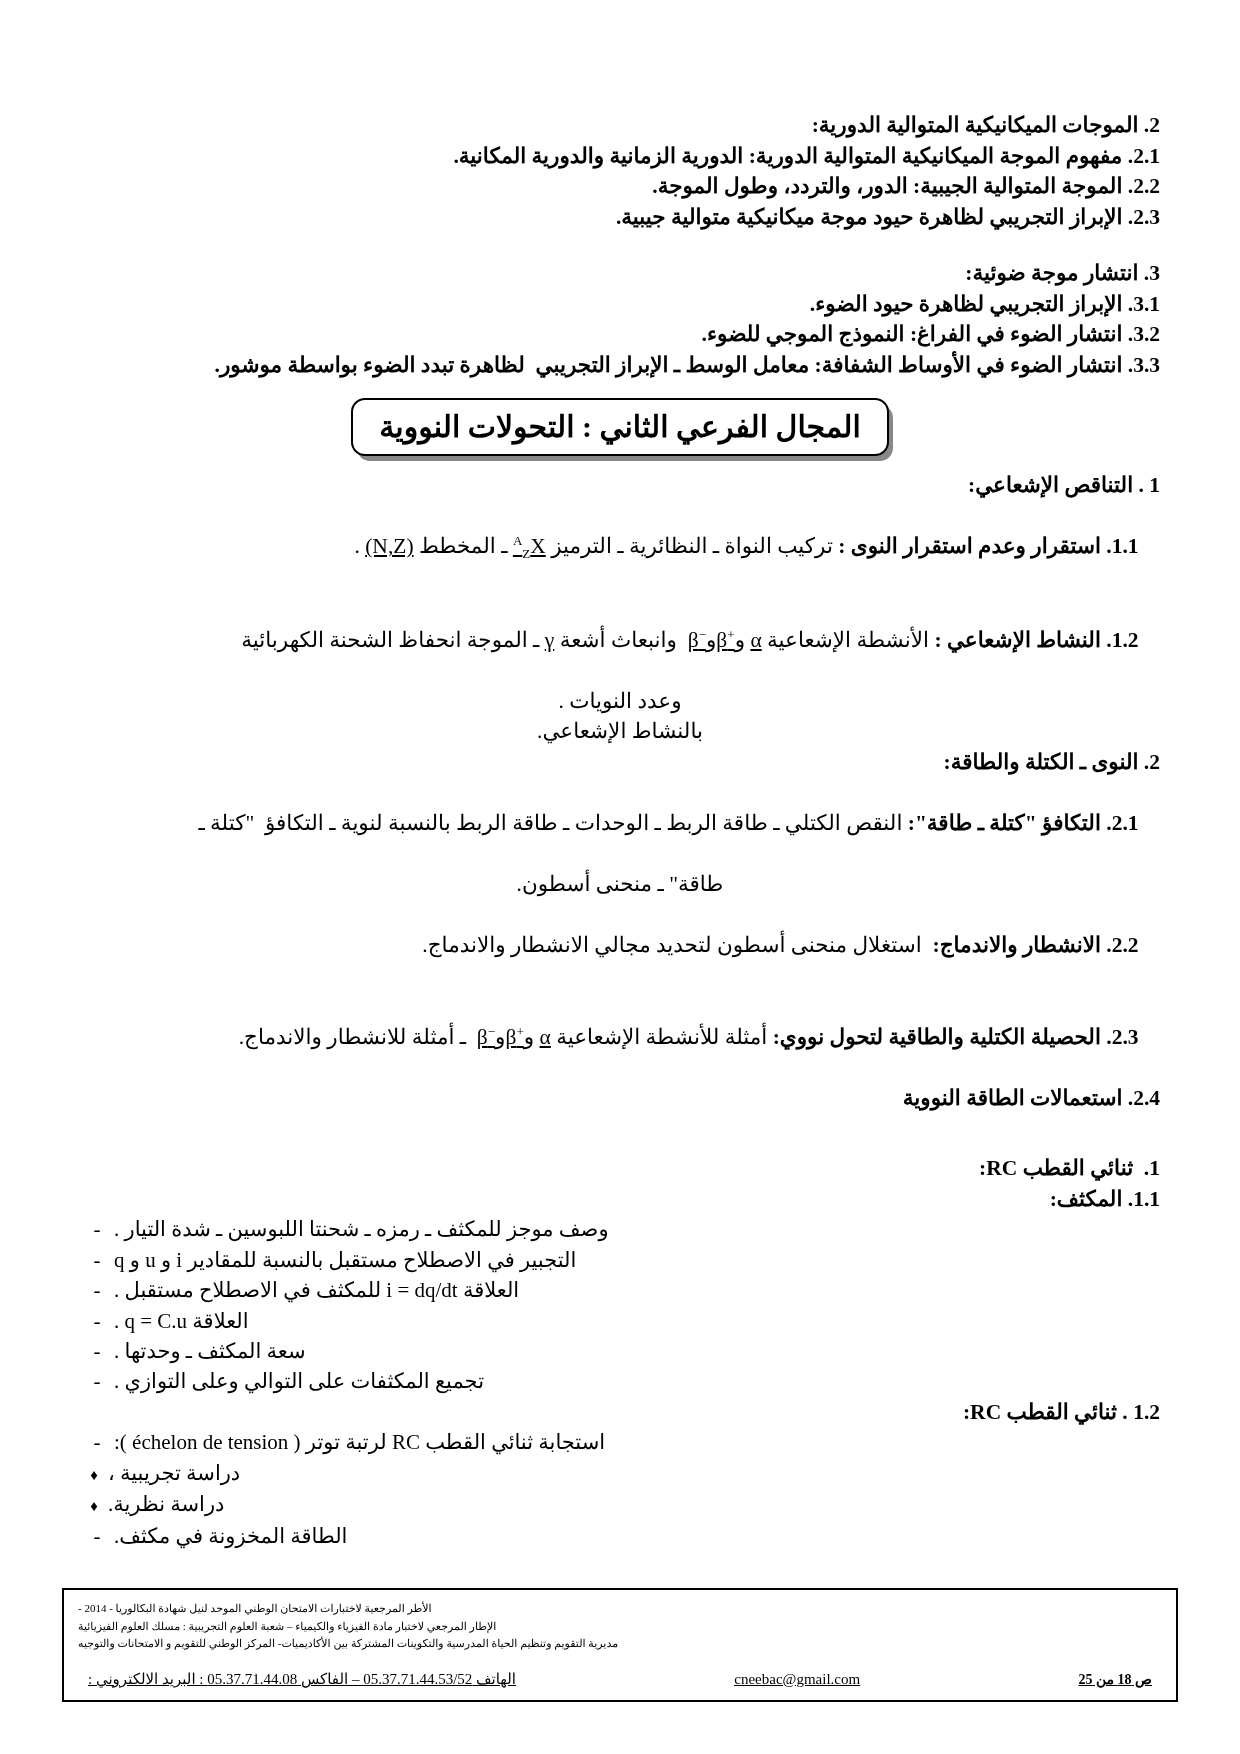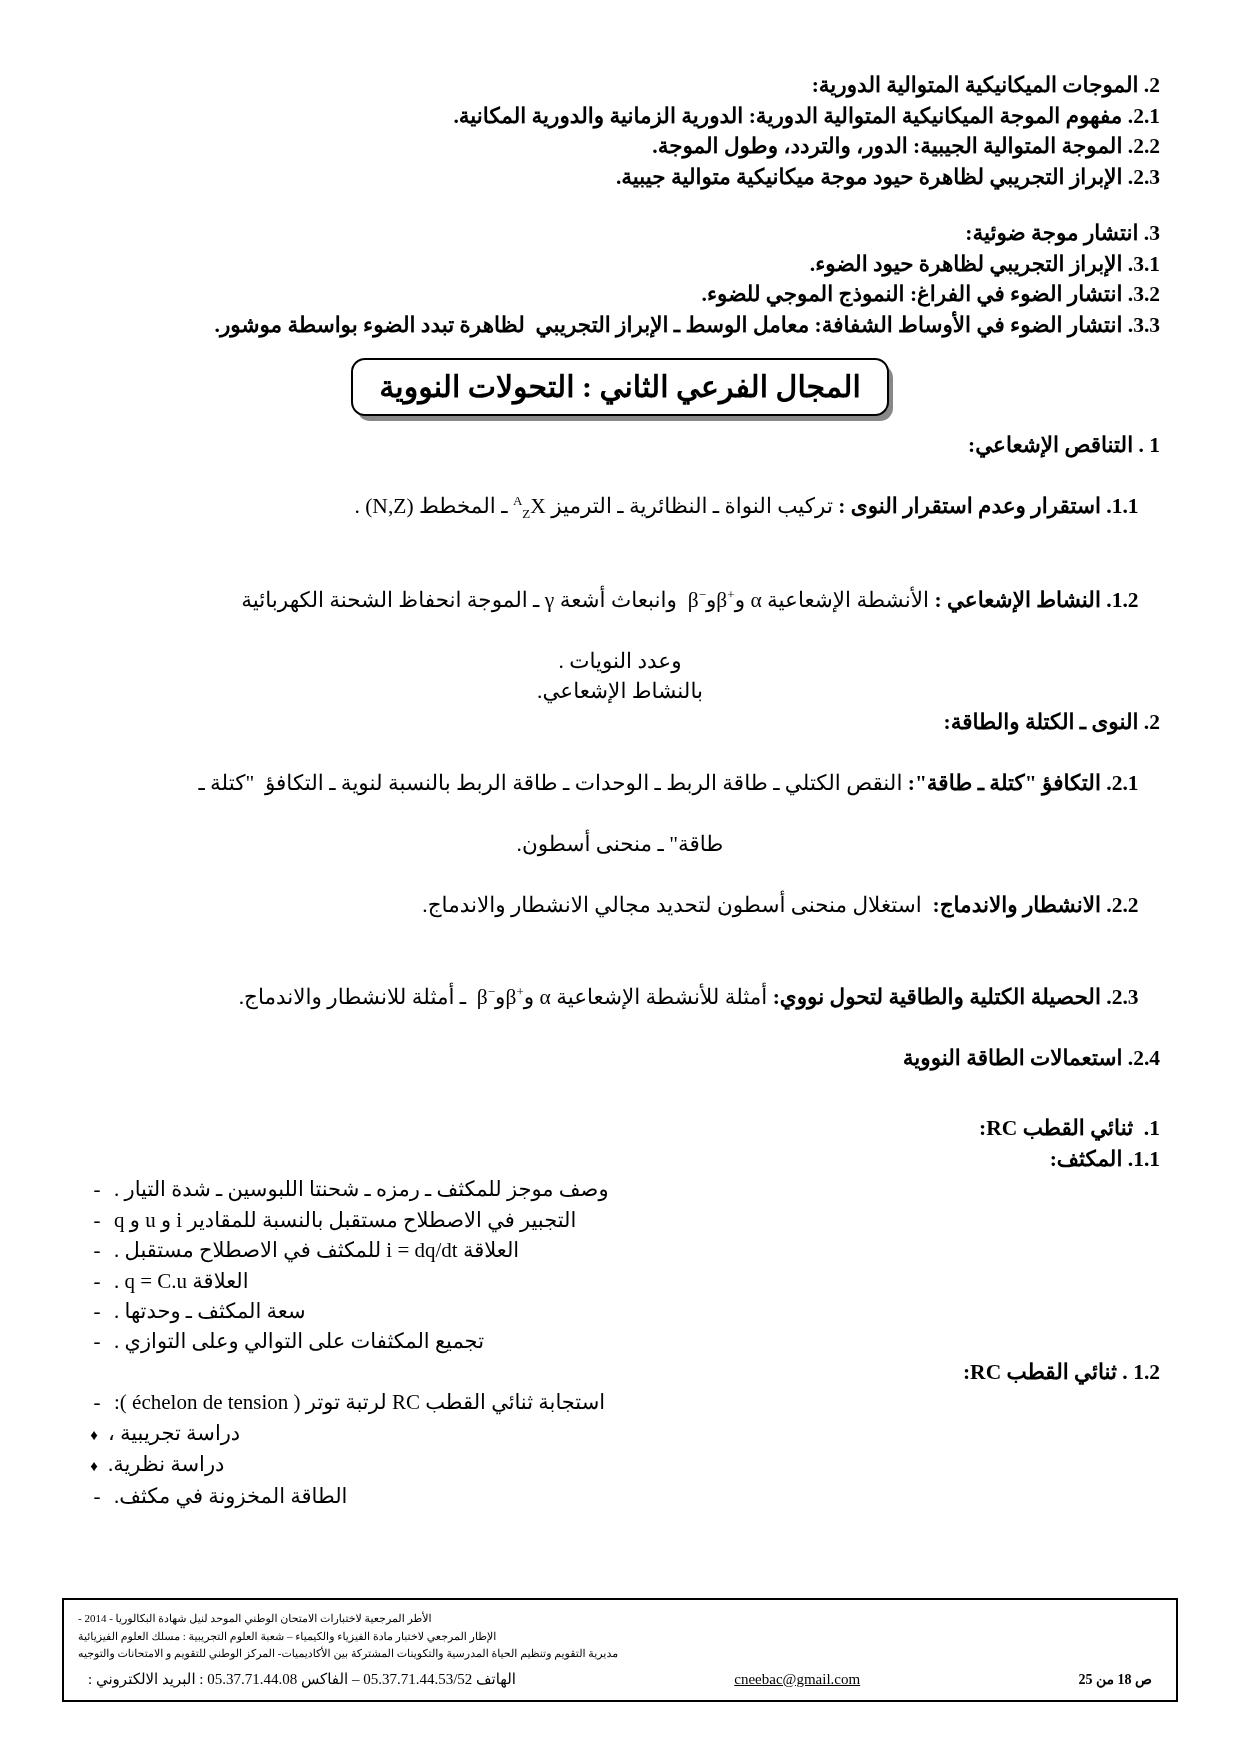--- a/index.html
+++ b/index.html
@@ -14,21 +14,21 @@
     font-family: "Liberation Serif", "DejaVu Serif", serif;
     color: #000000;
     direction: rtl;
   }
   .page {
     position: absolute;
     top: 0; left: 0;
     width: 1240px;
     height: 1754px;
     box-sizing: border-box;
-    padding: 70px 80px 0 80px;
+    padding: 110px 80px 0 80px;
   }
   .line {
     font-size: 21.5px;
     line-height: 1.42;
     text-align: right;
     white-space: pre-wrap;
   }
   .bold { font-weight: bold; }
   .spacer-md { height: 26px; }
   .spacer-lg { height: 40px; }
@@ -80,21 +80,21 @@
     align-items: baseline;
     padding-right: 290px;
   }
   .diamond-list li .marker {
     width: 28px;
     flex: 0 0 28px;
     text-align: center;
     font-size: 15px;
   }
 
-  .ltr { direction: ltr; unicode-bidi: embed; display: inline-block; }
+  .ltr { direction: ltr; unicode-bidi: embed; display: inline-block; text-decoration: underline; }
   .frac-sup { font-size: 13px; vertical-align: super; }
   .frac-sub { font-size: 13px; vertical-align: sub; }
   .mathit { font-family: "Liberation Serif", serif; font-style: normal; }
 
   
   .footer-box {
     position: absolute;
     left: 62px;
     right: 62px;
     bottom: 52px;
@@ -106,22 +106,23 @@
     text-align: left;
     font-size: 11px;
     line-height: 1.6;
   }
   .footer-last {
     display: flex;
     flex-direction: row-reverse;
     justify-content: space-between;
     align-items: center;
     font-size: 15px;
-    margin-top: 7px;
+    margin-top: 17px;
     padding: 0 10px;
+    text-decoration: underline;
   }
   .footer-last .page-no { font-weight: bold; font-size: 14px; }
   .footer-last .mail { text-decoration: underline; }
 </style>
 </head>
 <body>
 
 <div class="page">
 
   <div class="line bold">2. الموجات الميكانيكية المتوالية الدورية:</div>

